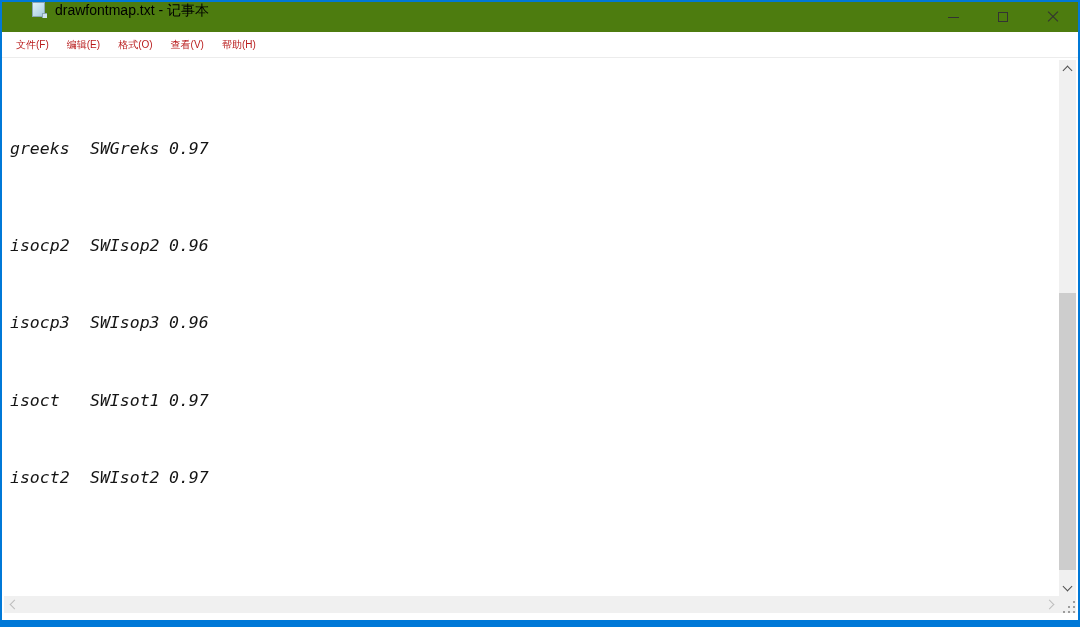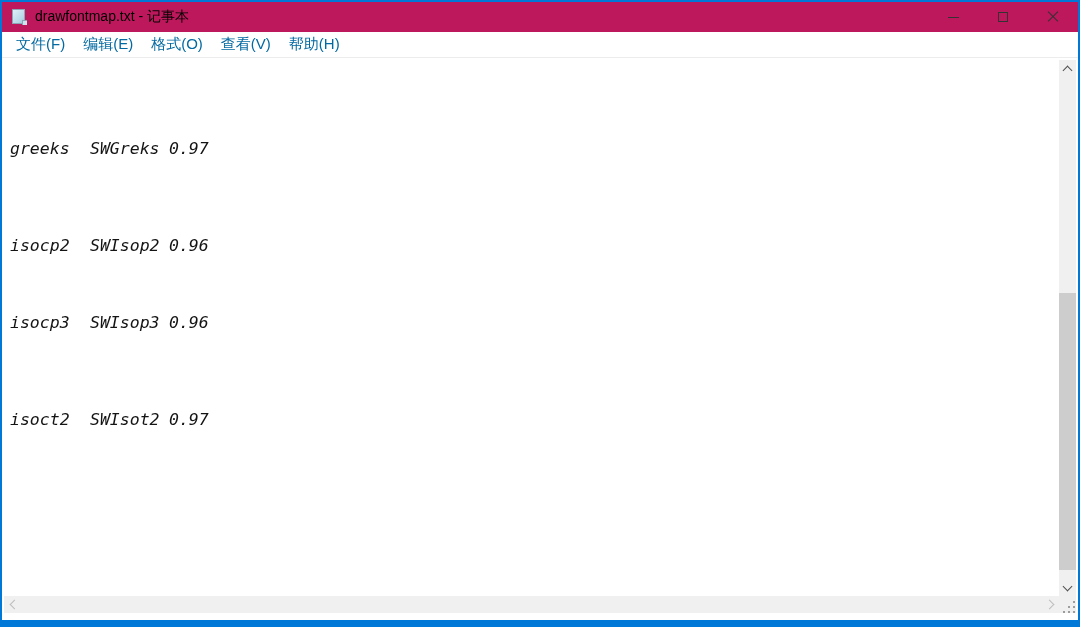--- a/index.html
+++ b/index.html
@@ -2,40 +2,40 @@
 <html><head>
 <meta charset="utf-8">
 <style>
   html,body{margin:0;padding:0;background:#e8e8e8;}
   *{box-sizing:border-box;}
   .stage{position:relative;width:1080px;height:627px;overflow:hidden;
          font-family:"Liberation Sans", sans-serif;}
   .window{position:absolute;inset:0;background:#ffffff;
           border:2px solid #0078d7;border-bottom-width:7px;}
   
-  .titlebar{position:relative;height:30px;background:#be185d;display:flex;align-items:center;}
+  .titlebar{position:relative;height:30px;background:#4d7c0f;display:flex;align-items:flex-start;padding-left:20px;}
   .app-icon{width:16px;height:16px;margin:0 8px 0 9px;position:relative;flex:0 0 auto;}
   .app-icon .page{position:absolute;left:1px;top:0;width:13px;height:15px;
       background:linear-gradient(135deg,#dff0f7 0%,#b8d8e8 70%,#9fc4d8 100%);
       border:1px solid #8aa7b5;}
   .app-icon .fold{position:absolute;right:0;bottom:0;width:5px;height:5px;
       background:#cfe3ee;border-left:1px solid #8aa7b5;border-top:1px solid #8aa7b5;}
   .title-text{font-size:14px;color:#000;white-space:nowrap;}
   .win-controls{position:absolute;right:0;top:0;height:30px;display:flex;}
   .win-btn{width:50px;height:30px;display:flex;align-items:center;justify-content:center;background:transparent;border:none;padding:0;cursor:default;}
   .glyph-min{width:11px;height:1px;background:#333;}
   .glyph-max{width:10px;height:10px;border:1px solid #333;background:transparent;}
   .glyph-close{position:relative;width:12px;height:12px;}
   .glyph-close span{position:absolute;left:-1px;top:5px;width:14px;height:1px;background:#333;}
   .glyph-close span:first-child{transform:rotate(45deg);}
   .glyph-close span:last-child{transform:rotate(-45deg);}
   
   .menubar{height:26px;display:flex;align-items:center;padding-left:5px;
            background:#ffffff;border-bottom:1px solid #ececec;}
-  .menu-item{font-size:15px;color:#0369a1;padding:3px 9px;white-space:nowrap;}
+  .menu-item{font-size:10px;color:#b91c1c;padding:3px 9px;white-space:nowrap;}
   
   .client{position:absolute;left:2px;right:2px;top:58px;bottom:7px;background:#fff;font-style:italic;}
   .textarea{position:absolute;left:0;top:0;right:17px;bottom:17px;overflow:hidden;
             background:#fff;cursor:text;}
   .lines{padding:1px 0 0 6px;font-family:"DejaVu Sans Mono","Liberation Mono",monospace;
          font-size:16.5px;line-height:19.4px;color:#141414;white-space:pre;}
   .line{height:19.4px;}
   .c1{display:inline-block;width:80px;}
   .c2{display:inline-block;width:79px;}
   .c3{display:inline-block;}
@@ -107,20 +107,21 @@
         <div class="lines">
           
         
             <div class="line"><span class="c1">greeks</span><span class="c2">SWGreks</span><span class="c3">0.97</span></div>
           
           
             <div class="line"><span class="c1">isocp2</span><span class="c2">SWIsop2</span><span class="c3">0.96</span></div>
           
             <div class="line"><span class="c1">isocp3</span><span class="c2">SWIsop3</span><span class="c3">0.96</span></div>
           
+            <div class="line"><span class="c1">isoct</span><span class="c2">SWIsot1</span><span class="c3">0.97</span></div>
           
             <div class="line"><span class="c1">isoct2</span><span class="c2">SWIsot2</span><span class="c3">0.97</span></div>
           
             
           
             
           
             
           
             

